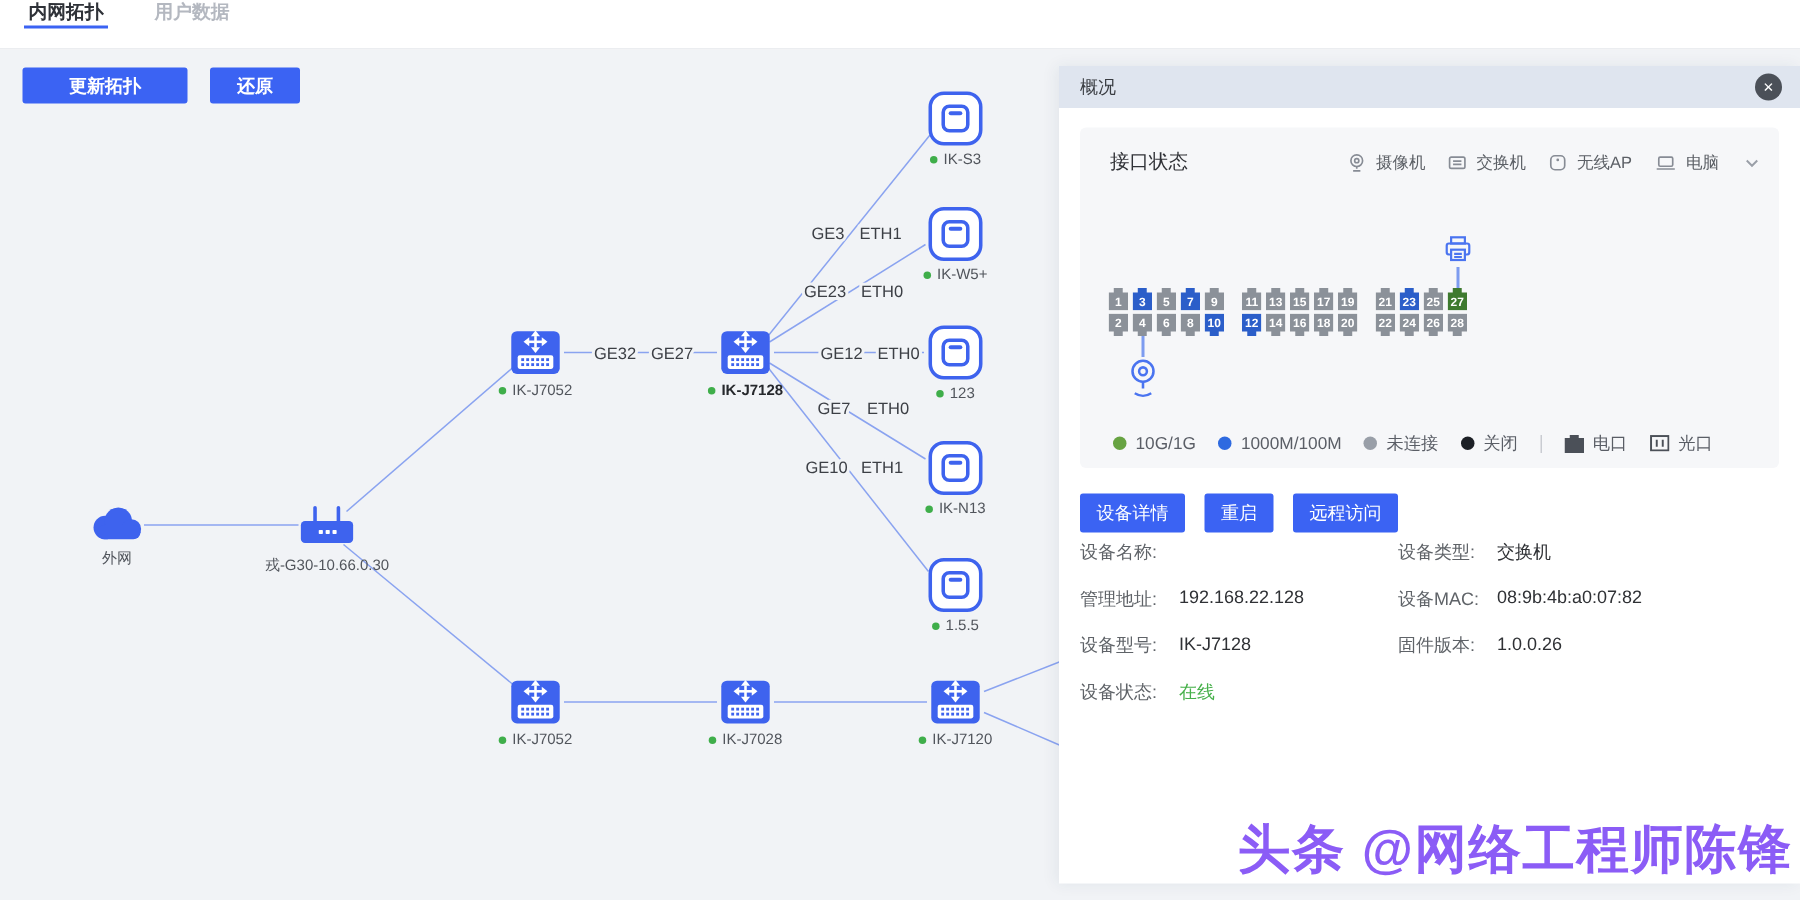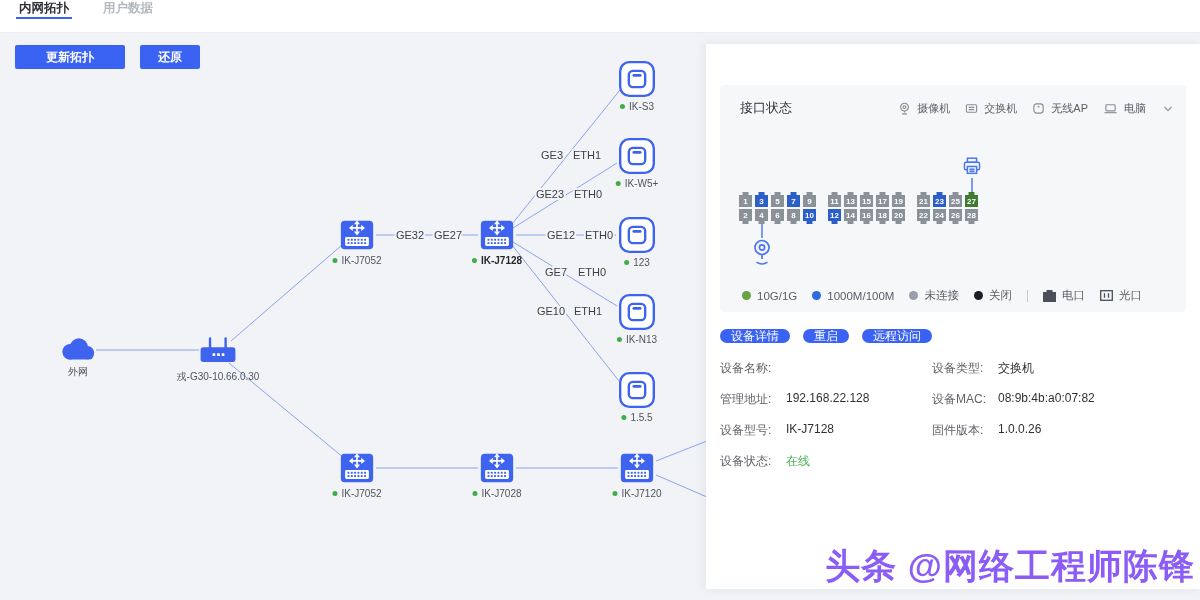--- a/index.html
+++ b/index.html
@@ -83,21 +83,21 @@
   .attach-line { position:absolute; width:1.5px; background:#7d9cf0; }
   .attach-icon { position:absolute; line-height:0; }
   .legend-row {
     position:absolute; left:22px; top:203px; display:flex; align-items:center;
     gap:15px; font-size:11.5px; color:#5a5e66;
   }
   .lg-item { display:flex; align-items:center; gap:6px; }
   .lg-dot { width:9px; height:9px; border-radius:50%; }
   .lg-sep { width:1px; height:12px; background:#c9ccd2; }
   .action-row { position:absolute; left:14px; top:285px; display:flex; gap:13px; }
-  .action-row .btn { padding:0 11px; height:14px;border-radius:10px; }
+  .action-row .btn { padding:0 11px; height:26px; }
   .info {
     position:absolute; left:14px; top:316px; width:470px;
     display:grid; grid-template-columns:212px 1fr; row-gap:14px; font-size:12px;
   }
   .info-item { display:flex; }
   .ilabel { color:#5f6368; width:66px; flex:0 0 auto; }
   .val { color:#2f3135; }
   .val.online { color:#46b04a; }
   
   .watermark {
@@ -388,20 +388,24 @@
           </g>
         </svg></div>
       <div class="nlabel" style="top: 20px;">
         <span class="dotg"></span>
         <span>IK-J7120</span>
       </div>
     </div>
   </div>
 
 <div class="panel">
+  <div class="panel-header">
+    <span>概况</span>
+    <span class="close-btn">✕</span>
+  </div>
   <div class="card">
     <div class="card-title">接口状态</div>
     <div class="dev-legend" id="dev-legend">
         <span class="ic"><svg width="13" height="13" viewBox="0 0 14 14" fill="none" stroke="#878c95" stroke-width="1.2">
             <circle cx="7" cy="5.5" r="4.2"></circle>
             <circle cx="7" cy="5.5" r="1.5"></circle>
             <path d="M7 9.7v1.6M4.4 12.8h5.2"></path>
           </svg></span>
         <span>摄像机</span>
         <span class="ic"><svg width="13" height="13" viewBox="0 0 14 14" fill="none" stroke="#878c95" stroke-width="1.2">

